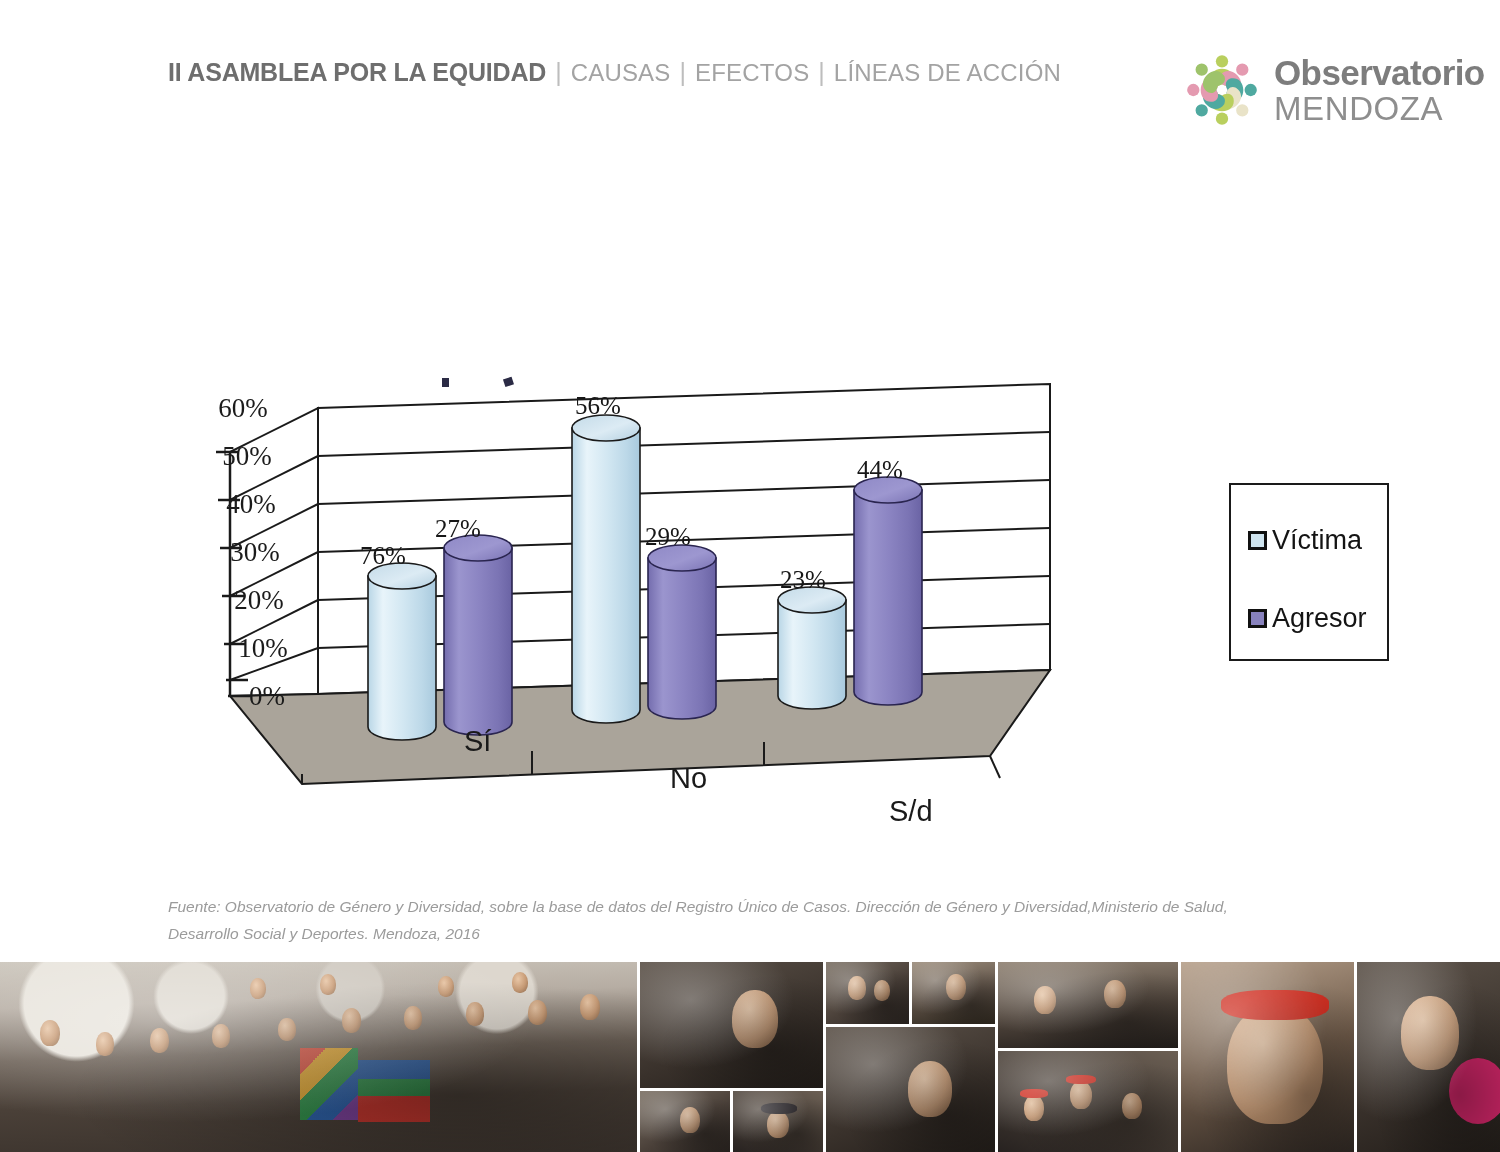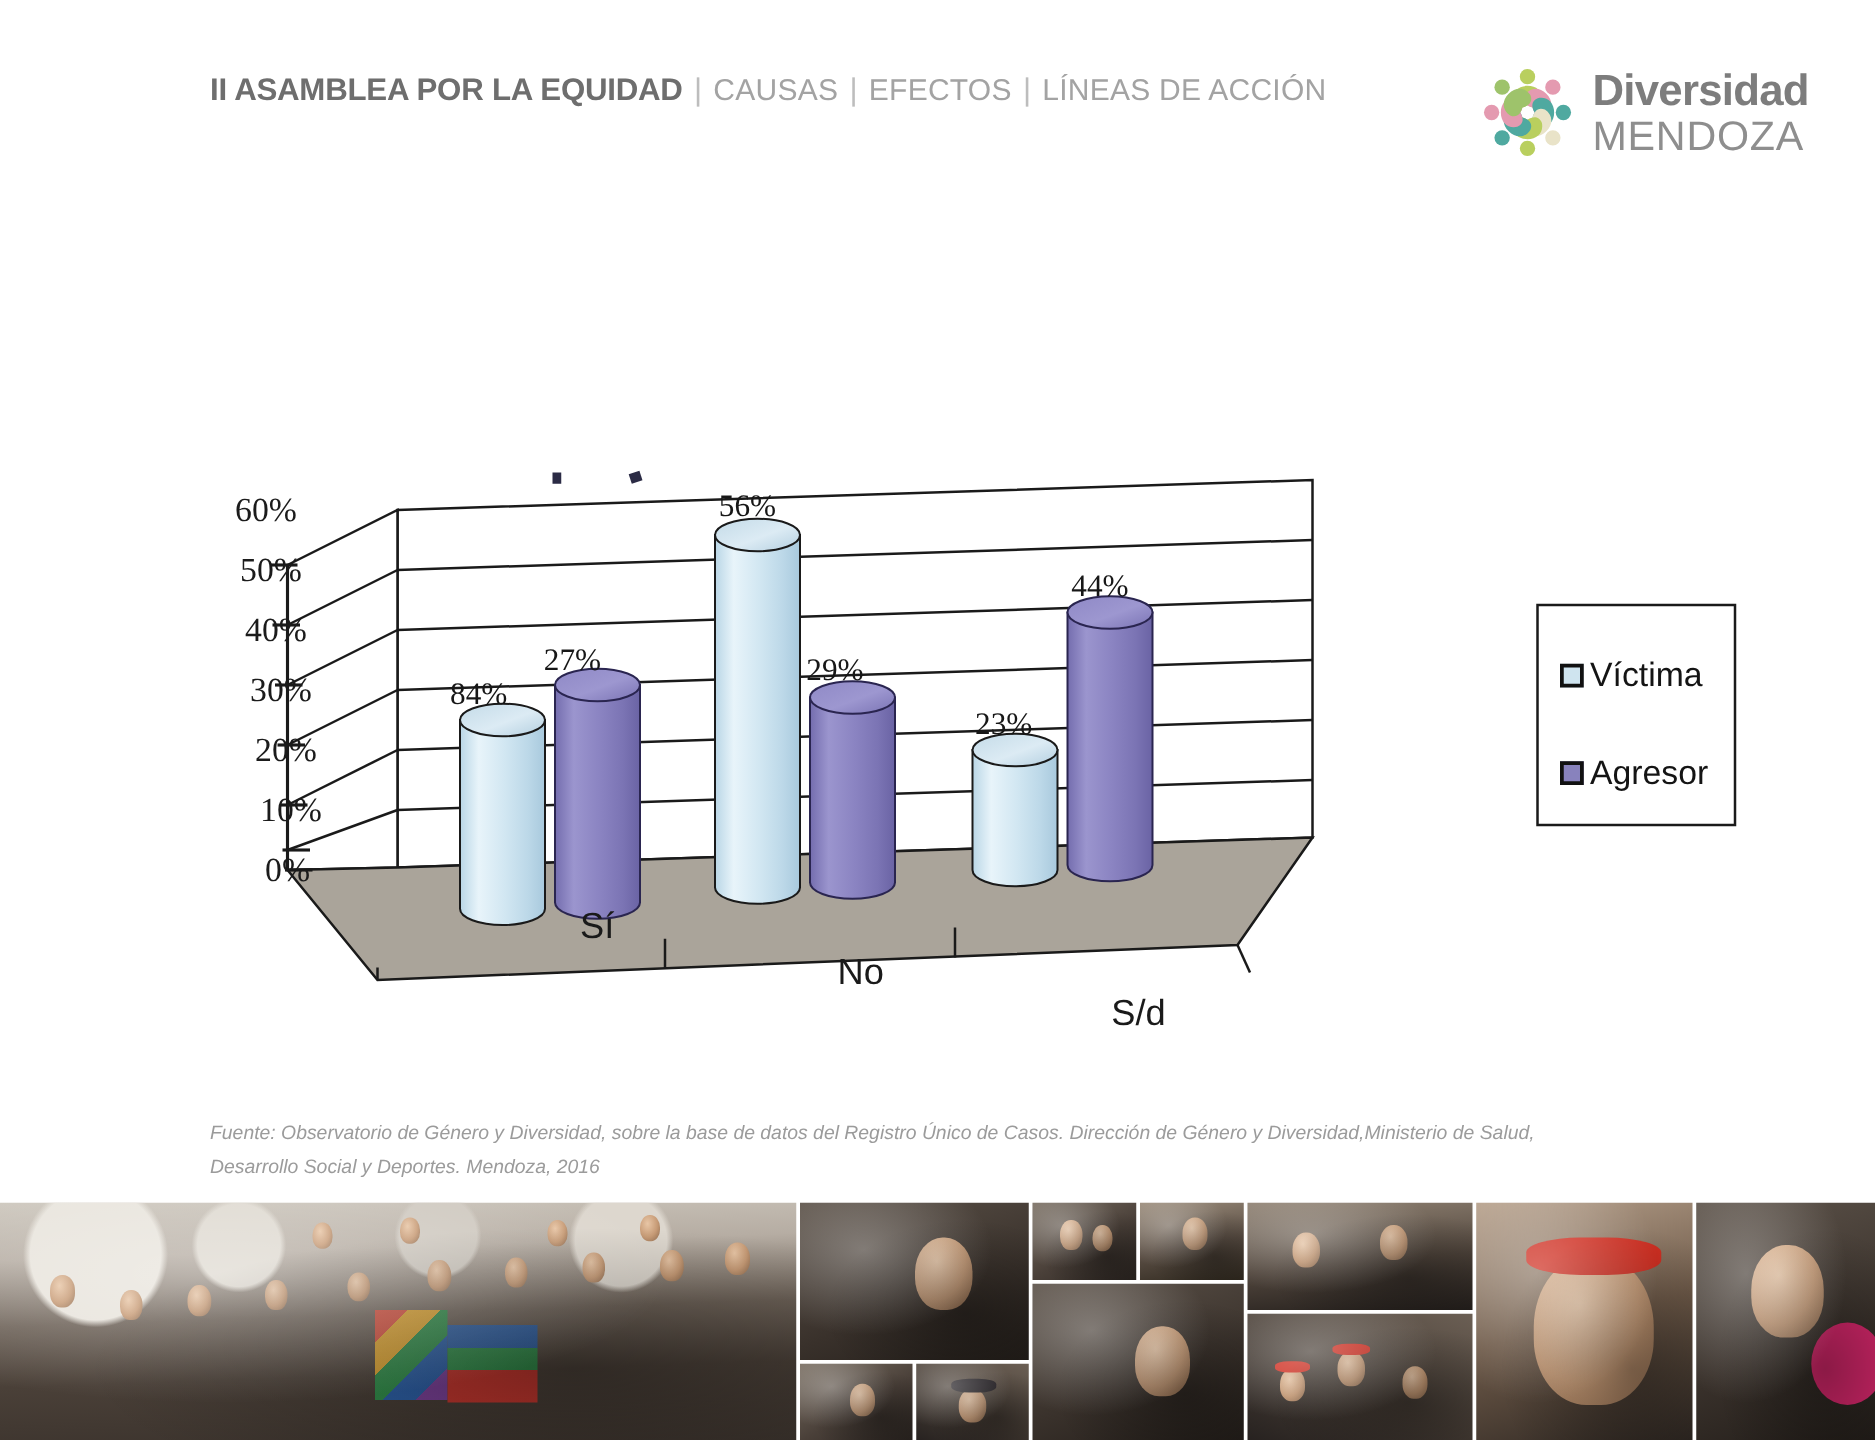--- a/index.html
+++ b/index.html
@@ -33,21 +33,21 @@
     position: absolute; left: 168px; top: 133px;
     font-size: 18.5px; font-weight: bold; color: #636363; line-height: 1.6;
   }
 
   
   .chart-wrap { position: absolute; left: 190px; top: 370px; width: 920px; height: 480px; }
   .chart-svg { display: block; }
 
   .ylabels { position: absolute; left: 0; top: 0; width: 110px; }
   .ytick {
-    position: absolute; text-align: left; width: 110px;
+    position: absolute; text-align: center; width: 110px;
     font-size: 27px; color: #1b1b1b; font-family: "Liberation Serif", serif; font-weight: normal;
   }
   .dlabel {
     position: absolute; font-size: 25px; color: #171717;
     font-family: "Liberation Serif", serif; white-space: nowrap;
   }
   .xlabel {
     position: absolute; font-size: 29px; color: #1a1a1a;
     font-family: "Liberation Sans", sans-serif; white-space: nowrap; margin-left: 44px;
   }
@@ -169,21 +169,21 @@
             <path d="M50 24 C60 24 66 31 64 40 C61 47 55 46 50 43 C45 46 39 47 36 40 C34 31 40 24 50 24 Z" fill="#e49ab0"></path>
           </g>
           <g transform="rotate(315 50 50)">
             <circle cx="50" cy="15" r="7.5" fill="#9ec36b"></circle>
             <path d="M50 24 C60 24 66 31 64 40 C61 47 55 46 50 43 C45 46 39 47 36 40 C34 31 40 24 50 24 Z" fill="#9ec36b"></path>
           </g>
         </g>
       </svg>
     </span>
     <span class="logo-text">
-      <div class="logo-l1">Diversidad</div>
+      <div class="logo-l1">Observatorio</div>
       <div class="logo-l2">MENDOZA</div>
     </span>
   </div>
 
 
   <div class="chart-wrap">
 
     <div class="ylabels">
       <div class="ytick" style="top:23px;left:-2px;">60%</div>
       <div class="ytick" style="top:71px;left:2px;">50%</div>
@@ -281,21 +281,21 @@
 
       <g>
         <path d="M664,120 L664,322 A34,13 0 0 0 732,322 L732,120 Z" fill="url(#cylPur)" stroke="#2a2550" stroke-width="1.6"></path>
         <ellipse cx="698" cy="120" rx="34" ry="13" fill="url(#capPur)" stroke="#2a2550" stroke-width="1.6"></ellipse>
       </g>
 
       <rect x="252" y="8" width="7" height="9" fill="#2b2b45"></rect>
       <rect x="314" y="8" width="9" height="8" fill="#2b2b45" transform="rotate(-18 318 12)"></rect>
     </svg>
 
-    <div class="dlabel" style="left:170px;top:172px;">84%</div>
+    <div class="dlabel" style="left:170px;top:172px;">76%</div>
     <div class="dlabel" style="left:245px;top:145px;">27%</div>
     <div class="dlabel" style="left:385px;top:22px;">56%</div>
     <div class="dlabel" style="left:455px;top:153px;">29%</div>
     <div class="dlabel" style="left:590px;top:196px;">23%</div>
     <div class="dlabel" style="left:667px;top:86px;">44%</div>
 
     <div class="xlabel" style="left:230px;top:355px;">Sí</div>
     <div class="xlabel" style="left:436px;top:392px;">No</div>
     <div class="xlabel" style="left:655px;top:425px;">S/d</div>
   </div>

